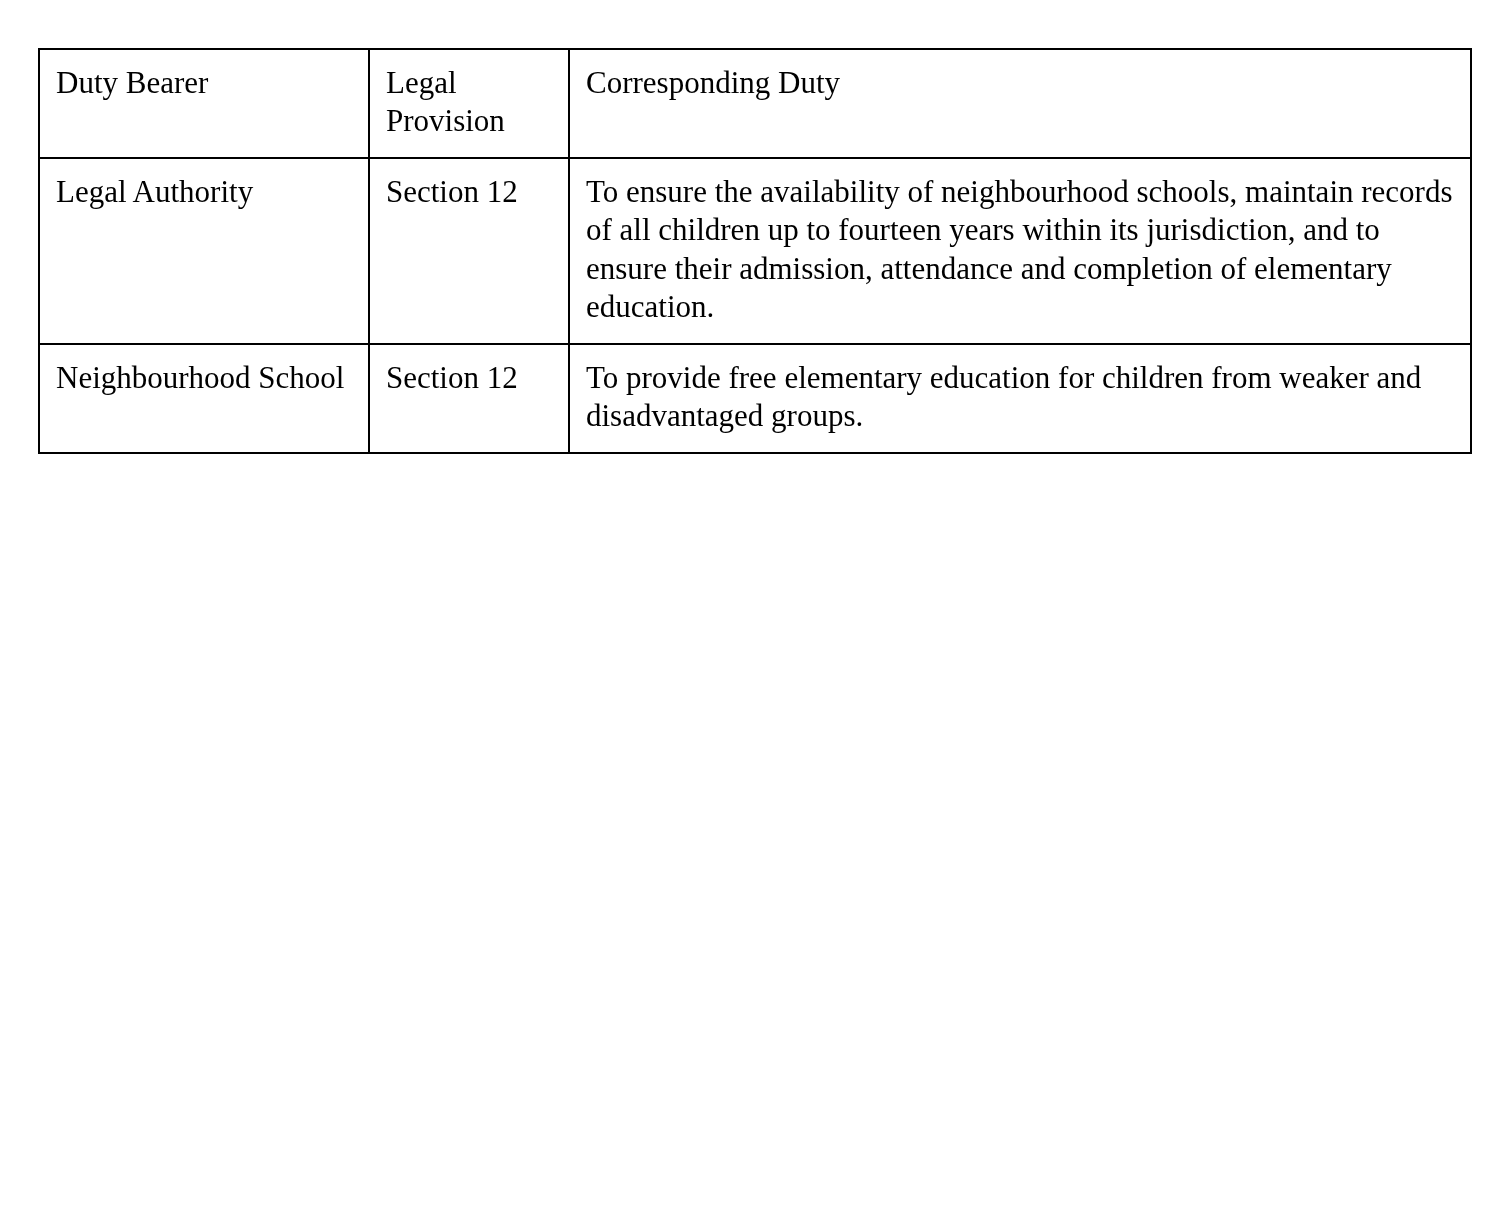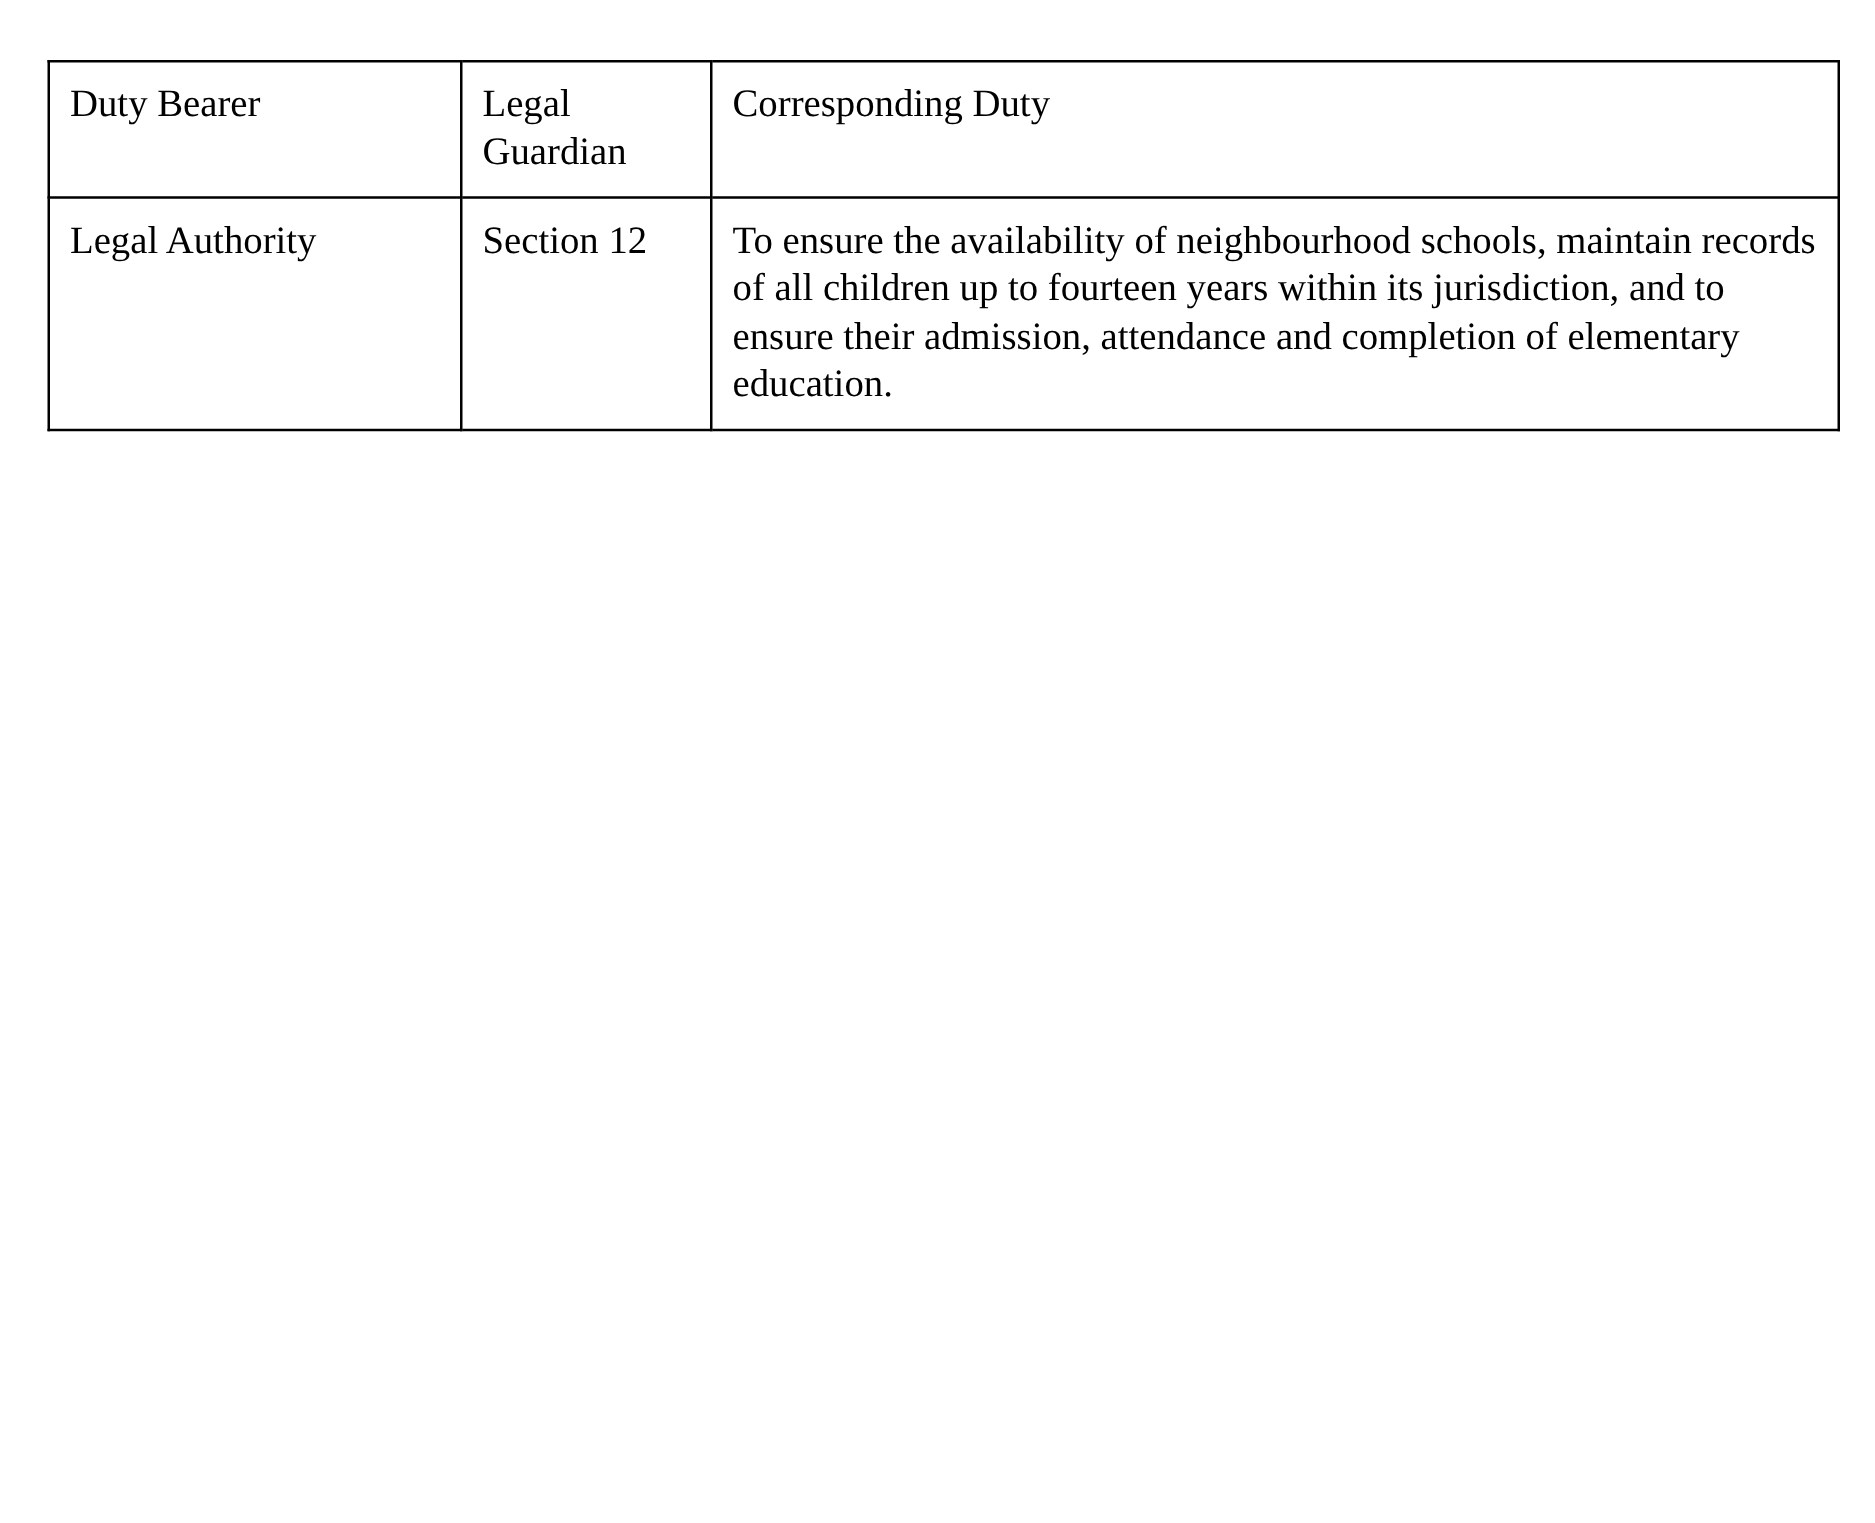--- a/index.html
+++ b/index.html
@@ -60,28 +60,33 @@
 <div class="page">
   <table class="duty-table">
     <colgroup>
       <col class="c1">
       <col class="c2">
       <col class="c3">
     </colgroup>
     <tbody>
       <tr class="header-row">
         <td>Duty Bearer</td>
-        <td>Legal Guardian</td>
+        <td>Legal Provision</td>
         <td>Corresponding Duty</td>
       </tr>
 
 
       <tr>
         <td>Legal Authority</td>
         <td>Section 12</td>
         <td>To ensure the availability of neighbourhood schools, maintain records of all children up to fourteen years within its jurisdiction, and to ensure their admission, attendance and completion of elementary education.</td>
       </tr>
 
+      <tr>
+        <td>Neighbourhood School</td>
+        <td>Section 12</td>
+        <td>To provide free elementary education for children from weaker and disadvantaged groups.</td>
+      </tr>
 
 
     </tbody>
   </table>
 </div>
 
 </body></html>

